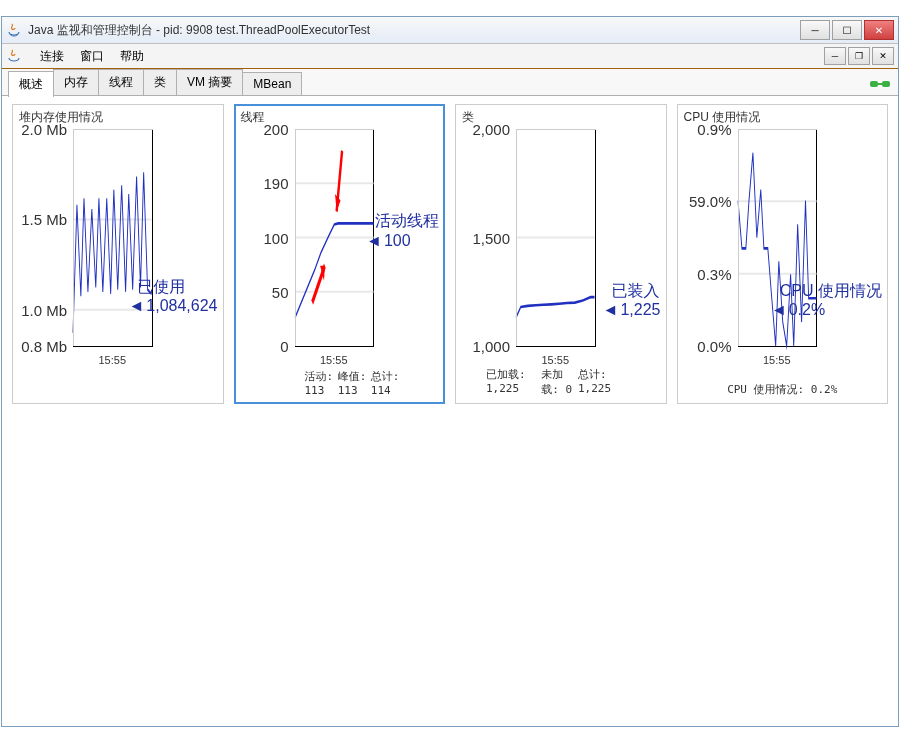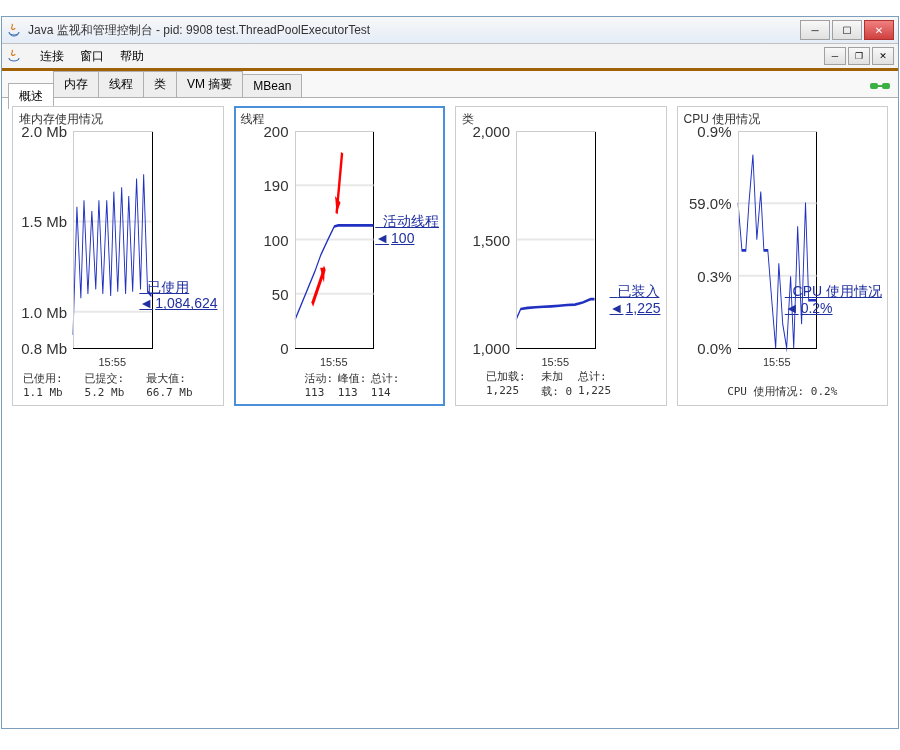--- a/index.html
+++ b/index.html
@@ -4,46 +4,46 @@
 <style>
 html,body{margin:0;padding:0;font-family:"Microsoft YaHei","SimSun",sans-serif;font-size:12px;background:#fff;color:#000;}
 .outer-window{width:896px;border:1px solid #7b9ebd;margin:16px auto;background:#f0f0f0;}
 .titlebar{height:26px;background:linear-gradient(#f8f8f8,#e4ecf7);display:flex;align-items:center;padding:0 4px;border-bottom:1px solid #c0c0c0;}
 .java-icon{width:16px;height:16px;margin-right:6px;display:flex;align-items:center;justify-content:center;}
 .java-icon svg{width:16px;height:16px;}
 .title-text{flex:1;color:#333;}
 .win-controls{display:flex;gap:2px;}
 .win-btn{width:28px;height:18px;border:1px solid #a0a0a0;background:linear-gradient(#f8f8f8,#e0e0e0);display:flex;align-items:center;justify-content:center;font-size:10px;cursor:pointer;}
 .win-btn.close{background:linear-gradient(#f08080,#d04040);color:#fff;border-color:#b03030;}
-.menubar{height:24px;background:#f4f4f4;display:flex;align-items:center;padding:0 4px;border-bottom:3px solid #a16207;}
+.menubar{height:24px;background:#f4f4f4;display:flex;align-items:center;padding:0 4px;border-bottom:1px solid #a16207;}
 .menubar .java-icon{margin-right:10px;}
 .menu-item{padding:2px 8px;cursor:pointer;}
 .menu-right{margin-left:auto;display:flex;gap:2px;}
 .mini-btn{width:20px;height:16px;border:1px solid #a0a0a0;background:linear-gradient(#f8f8f8,#e0e0e0);display:flex;align-items:center;justify-content:center;font-size:9px;cursor:pointer;}
 .tabbar{height:26px;background:#f8f8f8;display:flex;align-items:flex-end;padding:0 6px;border-bottom:1px solid #b0b0b0;}
 .tab{padding:4px 10px;border:1px solid #b0b0b0;border-bottom:none;background:#eee;margin-right:-1px;cursor:pointer;font-size:12px;}
-.tab.active{background:#fff;position:relative;top:12px;}
+.tab.active{background:#fff;position:relative;top:2px;}
 .conn-icon{margin-left:auto;margin-bottom:4px;width:24px;height:14px;}
 .conn-icon svg{width:24px;height:14px;}
 .content{background:#fff;padding:8px 10px 12px;}
 .time-row{text-align:center;margin:4px 0 10px;}
 .time-label{font-size:13px;margin-right:6px;}
 .time-select{display:inline-block;border:1px solid #888;background:linear-gradient(#fdfdfd,#e8e8e8);padding:2px 18px 2px 8px;font-size:12px;position:relative;cursor:pointer;}
 .time-select:after{content:"▾";position:absolute;right:4px;top:2px;font-size:10px;color:#555;}
 .grid{display:grid;grid-template-columns:1fr 1fr 1fr 1fr;grid-template-rows:300px 300px;gap:10px;}
 .panel{border:1px solid #ccc;position:relative;background:#fff;}
 .panel.active-sel{border:1px solid #4a90d9;box-shadow:0 0 0 1px #4a90d9 inset;}
 .panel-title{position:absolute;top:4px;left:6px;font-size:12px;color:#333;}
 .chart-area{position:absolute;top:24px;left:60px;right:70px;bottom:56px;border-right:1px solid #000;border-bottom:1px solid #000;}
 .chart-area::before{content:"";position:absolute;left:0;right:-1px;top:0;height:0;border-top:1px solid #ccc;}
 .chart-area::after{content:"";position:absolute;top:0;bottom:0;left:0;width:0;border-left:1px solid #ccc;}
 .chart-svg{position:absolute;top:0;left:0;width:100%;height:100%;overflow:visible;}
 .ytick{position:absolute;right:100%;padding-right:6px;font-size:15px;color:#333;transform:translateY(-50%);white-space:nowrap;}
 .xlabel{position:absolute;top:100%;left:50%;transform:translateX(-50%);margin-top:8px;font-size:11px;color:#333;}
-.side-label{position:absolute;right:-66px;font-size:14px;color:#2030a0;line-height:1.2;text-align:left;text-decoration:underline;}
+.side-label{position:absolute;right:-66px;font-size:16px;color:#2030a0;line-height:1.2;text-align:left;}
 .side-label .tri{color:#2030a0;margin-right:2px;}
 .bottom-stats{position:absolute;bottom:6px;left:10px;right:10px;display:flex;justify-content:space-between;font-size:11px;color:#333;font-family:Consolas,monospace;}
 .bottom-stats.center{justify-content:center;}
 .arrow{stroke:#ff0000;stroke-width:3;fill:none;}
 .arrow-head{fill:#ff0000;}
 polyline.pl{fill:none;stroke:#2030c0;stroke-width:1.2;}
 polyline.gridline{stroke:#e8e8e8;stroke-width:1;}
 </style>
 </head>
 <body>
@@ -114,25 +114,20 @@
             <polyline class="gridline" points="0,41.7 100,41.7"></polyline>
             <polyline class="gridline" points="0,83.3 100,83.3"></polyline>
             <polyline class="pl" points="0,94 5,35 10,77 14,32 19,75 24,37 29,73 33,32 38,75 43,32 48,76 52,28 57,74 62,26 67,75 71,30 76,74 81,22 86,73 90,20 95,74 100,76"></polyline>
           </svg>
           <div class="side-label" style="top:68%">
             &nbsp;&nbsp;<span>已使用</span><br>
             <span class="tri">◄</span><span>1,084,624</span>
           </div>
           <div class="xlabel">15:55</div>
         </div>
-        <div class="bottom-stats">
-          <span>已使用:  1.1  Mb</span>
-          <span>已提交:  5.2  Mb</span>
-          <span>最大值:  66.7  Mb</span>
-        </div>
       </div>
 
       <div class="panel active-sel">
         <div class="panel-title">线程</div>
         <div class="chart-area">
           <div class="ytick" style="top:0%">200</div>
           <div class="ytick" style="top:25%">190</div>
           <div class="ytick" style="top:50%">100</div>
           <div class="ytick" style="top:75%">50</div>
           <div class="ytick" style="top:100%">0</div>

